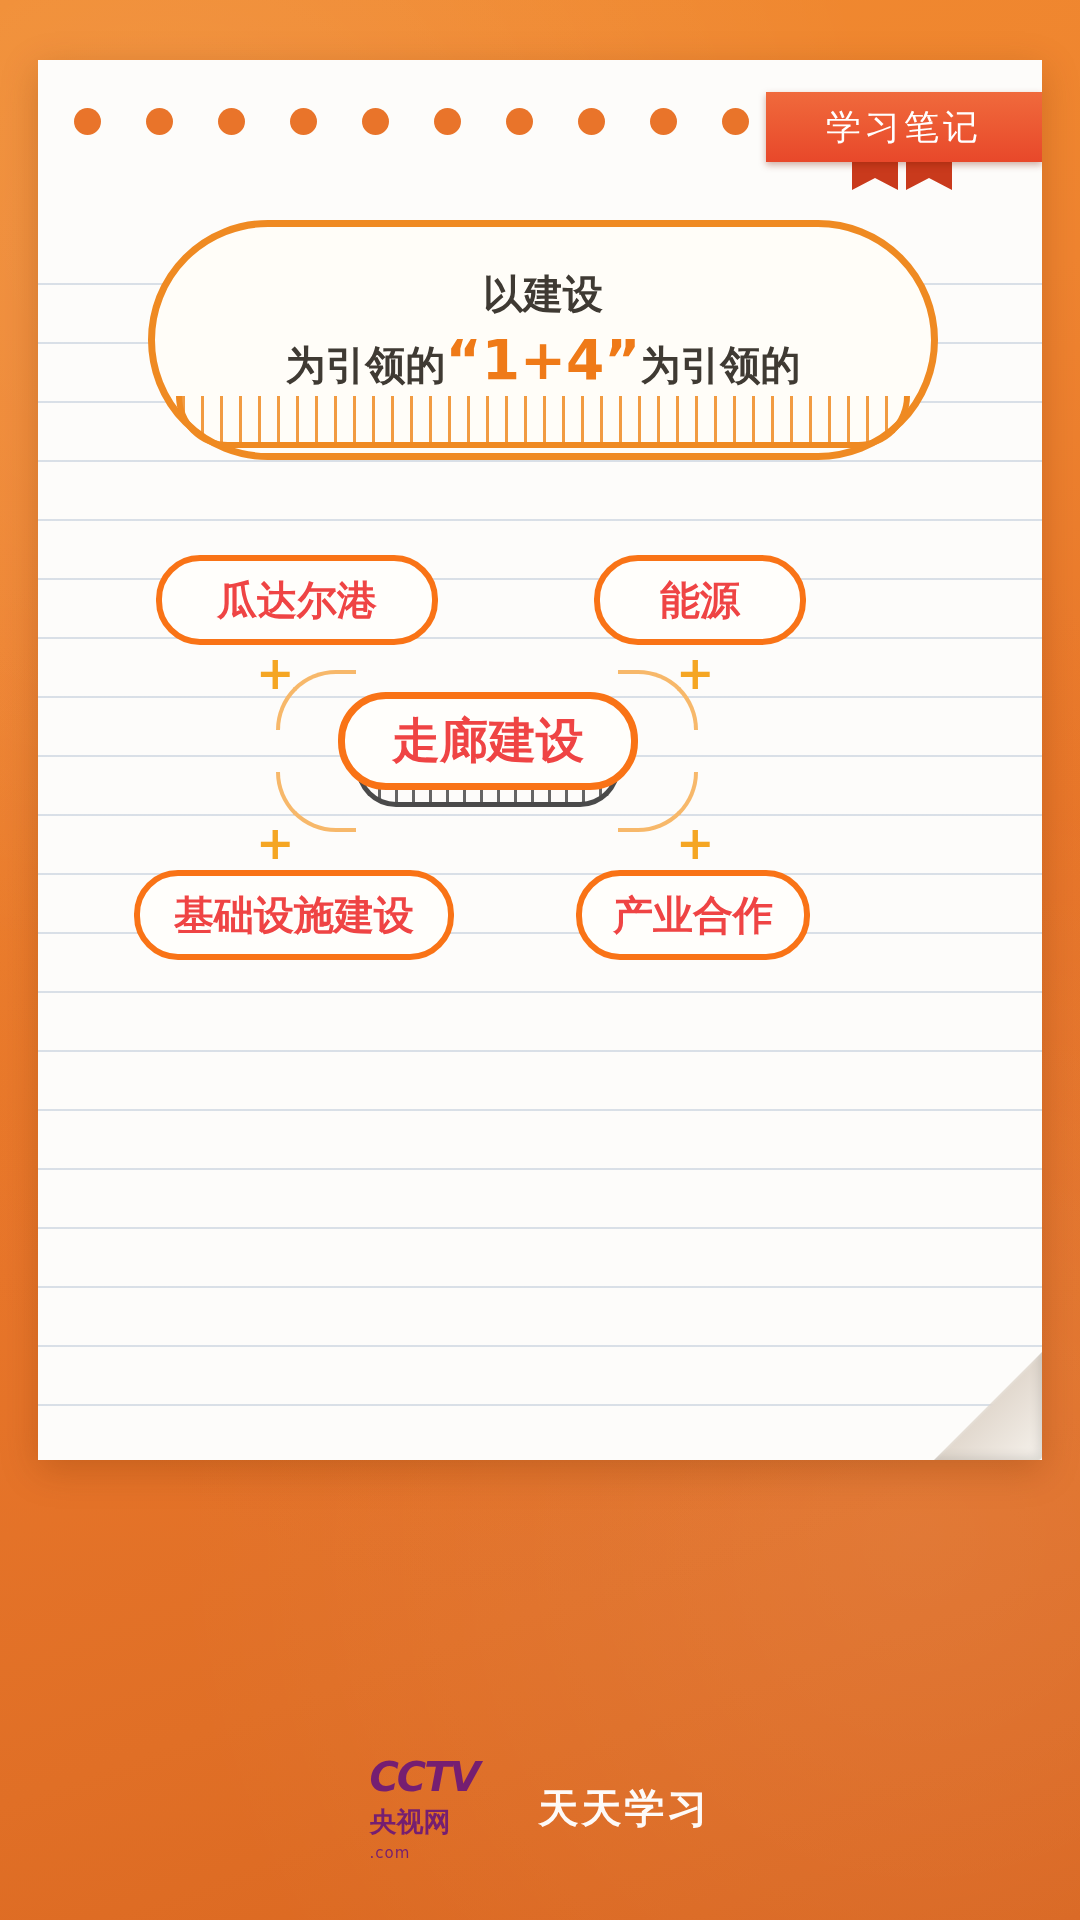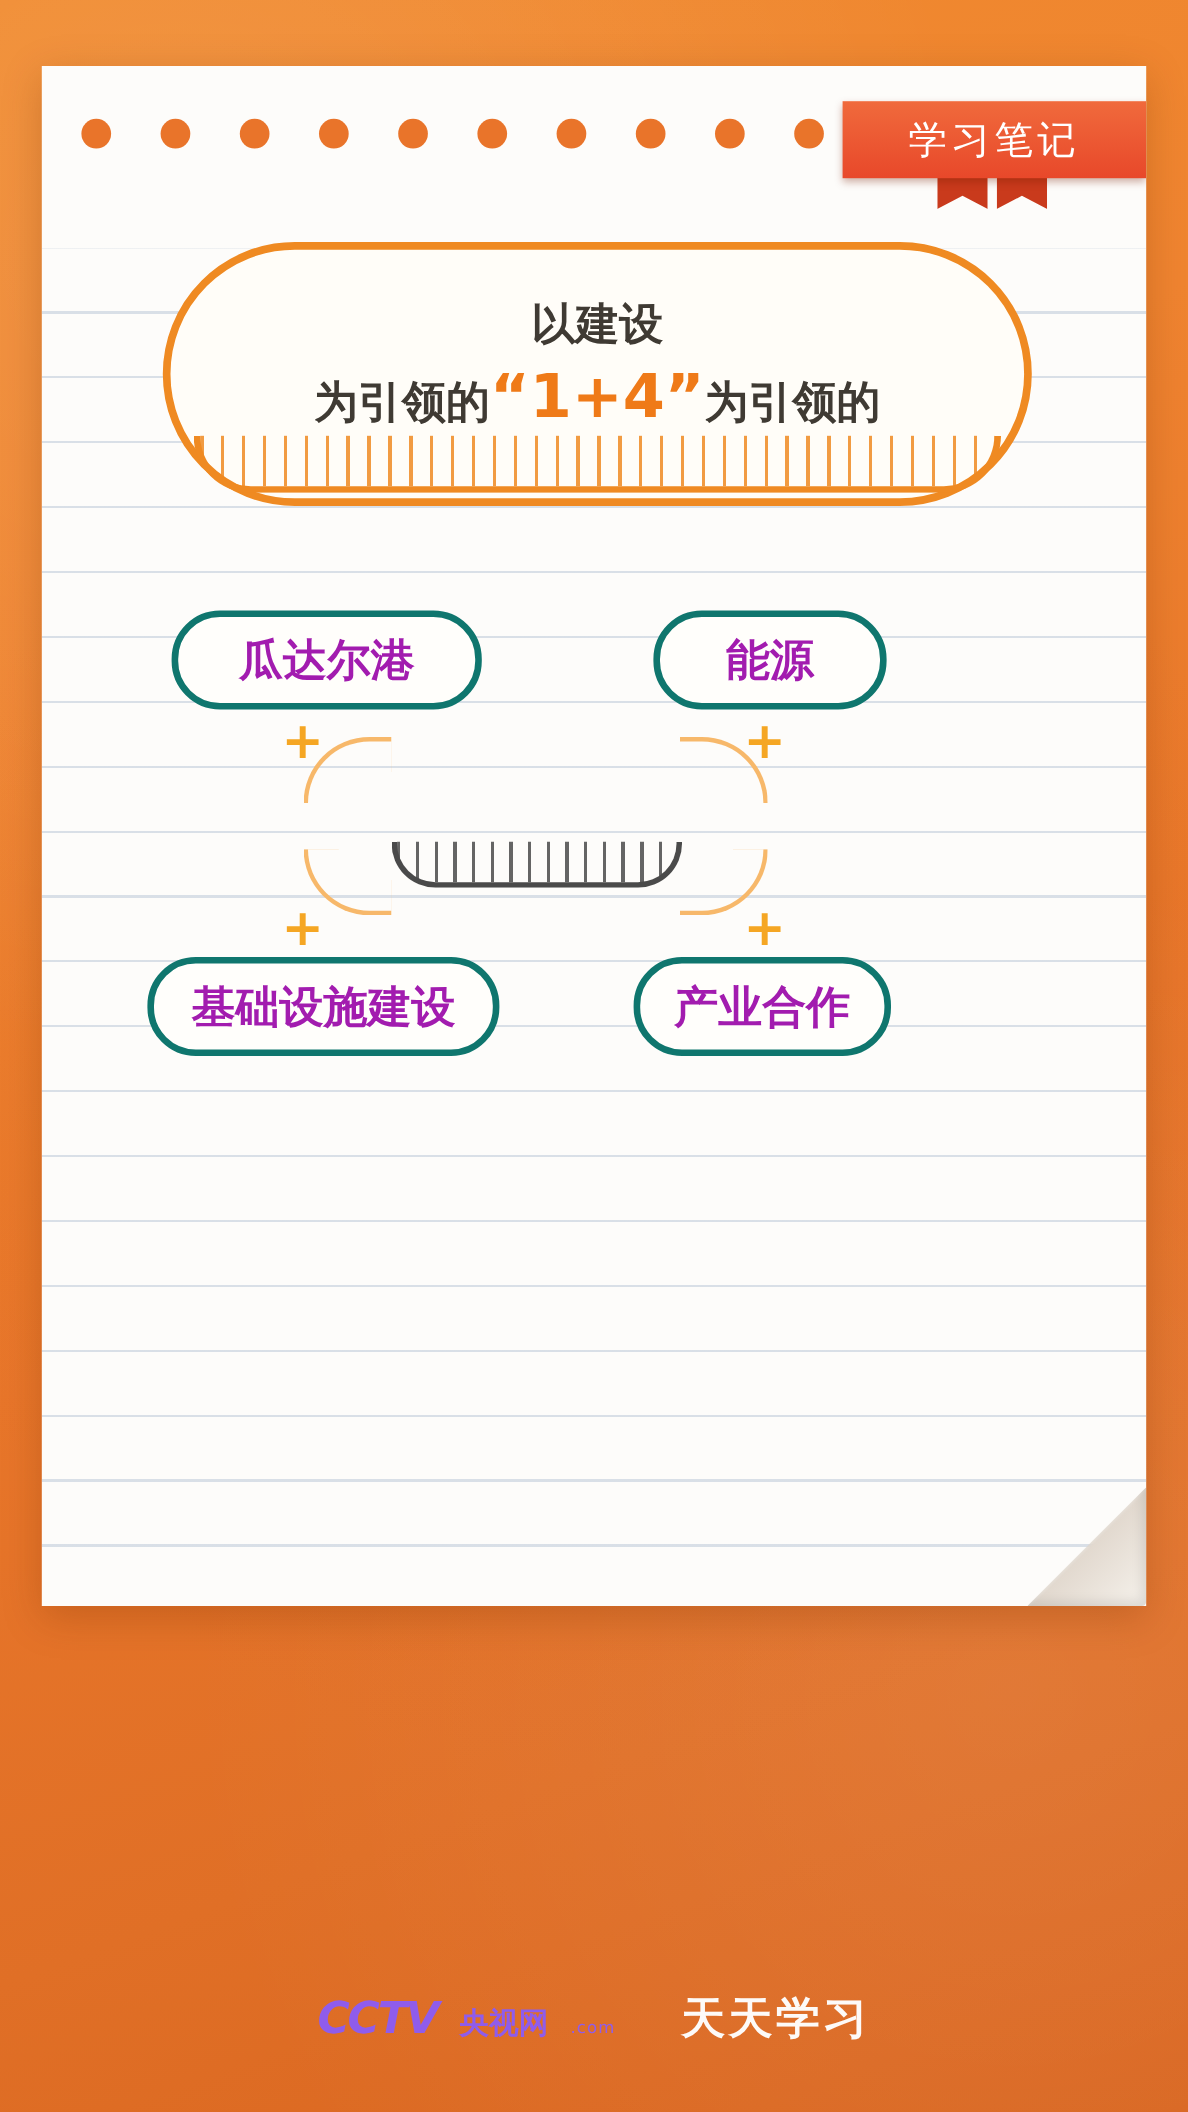--- a/index.html
+++ b/index.html
@@ -170,26 +170,26 @@
   .t-big   { font-size: 57px; color: #ef7a18; letter-spacing: 2px; }
   .t-num   { font-size: 55px; color: #ef7a18; }
   .title-line.l1 { margin-bottom: 6px; }
 
   
   .node {
     position: absolute;
     display: flex;
     align-items: center;
     justify-content: center;
-    border: 6px solid #0f766e;
+    border: 6px solid #f97316;
     border-radius: 44px;
     background: #fffefb;
     font-family: "DejaVu Sans", "Liberation Sans", sans-serif;
     font-weight: bold;
-    color: #a21caf;
+    color: #ef4444;
     z-index: 4;
   }
   .node.small { font-size: 40px; }
   .node-shadow {
     position: absolute;
     border: 5px solid #4a4a4a;
     border-top: none;
     border-bottom-left-radius: 40px;
     border-bottom-right-radius: 40px;
     background: repeating-linear-gradient(
@@ -311,24 +311,25 @@
     bottom: 58px;
     display: flex;
     align-items: center;
     justify-content: center;
     gap: 60px;
     z-index: 5;
   }
   .logo-cctv {
     display: flex;
     align-items: baseline;
-    gap: 20px;
-    color: #8b5cf6;
+    gap: 4px;
+    color: #701a75;
     font-family: "DejaVu Sans", "Liberation Sans", sans-serif;
     opacity: 0.95;
+    flex-direction: column;
   }
   .logo-cctv .mark {
     font-size: 40px;
     font-weight: bold;
     font-style: italic;
     letter-spacing: -2px;
   }
   .logo-cctv .cn {
     font-size: 27px;
     font-weight: bold;
@@ -399,20 +400,21 @@
 
   <div class="plus" id="plus-tl">+</div>
   <div class="plus" id="plus-tr">+</div>
   <div class="plus" id="plus-bl">+</div>
   <div class="plus" id="plus-br">+</div>
 
   <div class="node small" id="node-gwadar">瓜达尔港</div>
   <div class="node small" id="node-energy">能源</div>
 
   <div class="node-shadow" id="node-center-shadow"></div>
+  <div class="node" id="node-center">走廊建设</div>
 
   <div class="node small" id="node-indus">产业合作</div>
   <div class="node small" id="node-infra">基础设施建设</div>
 
 
   <div class="page-curl"></div>
 </div>
 
 <div class="footer">
   <div class="logo-cctv">

